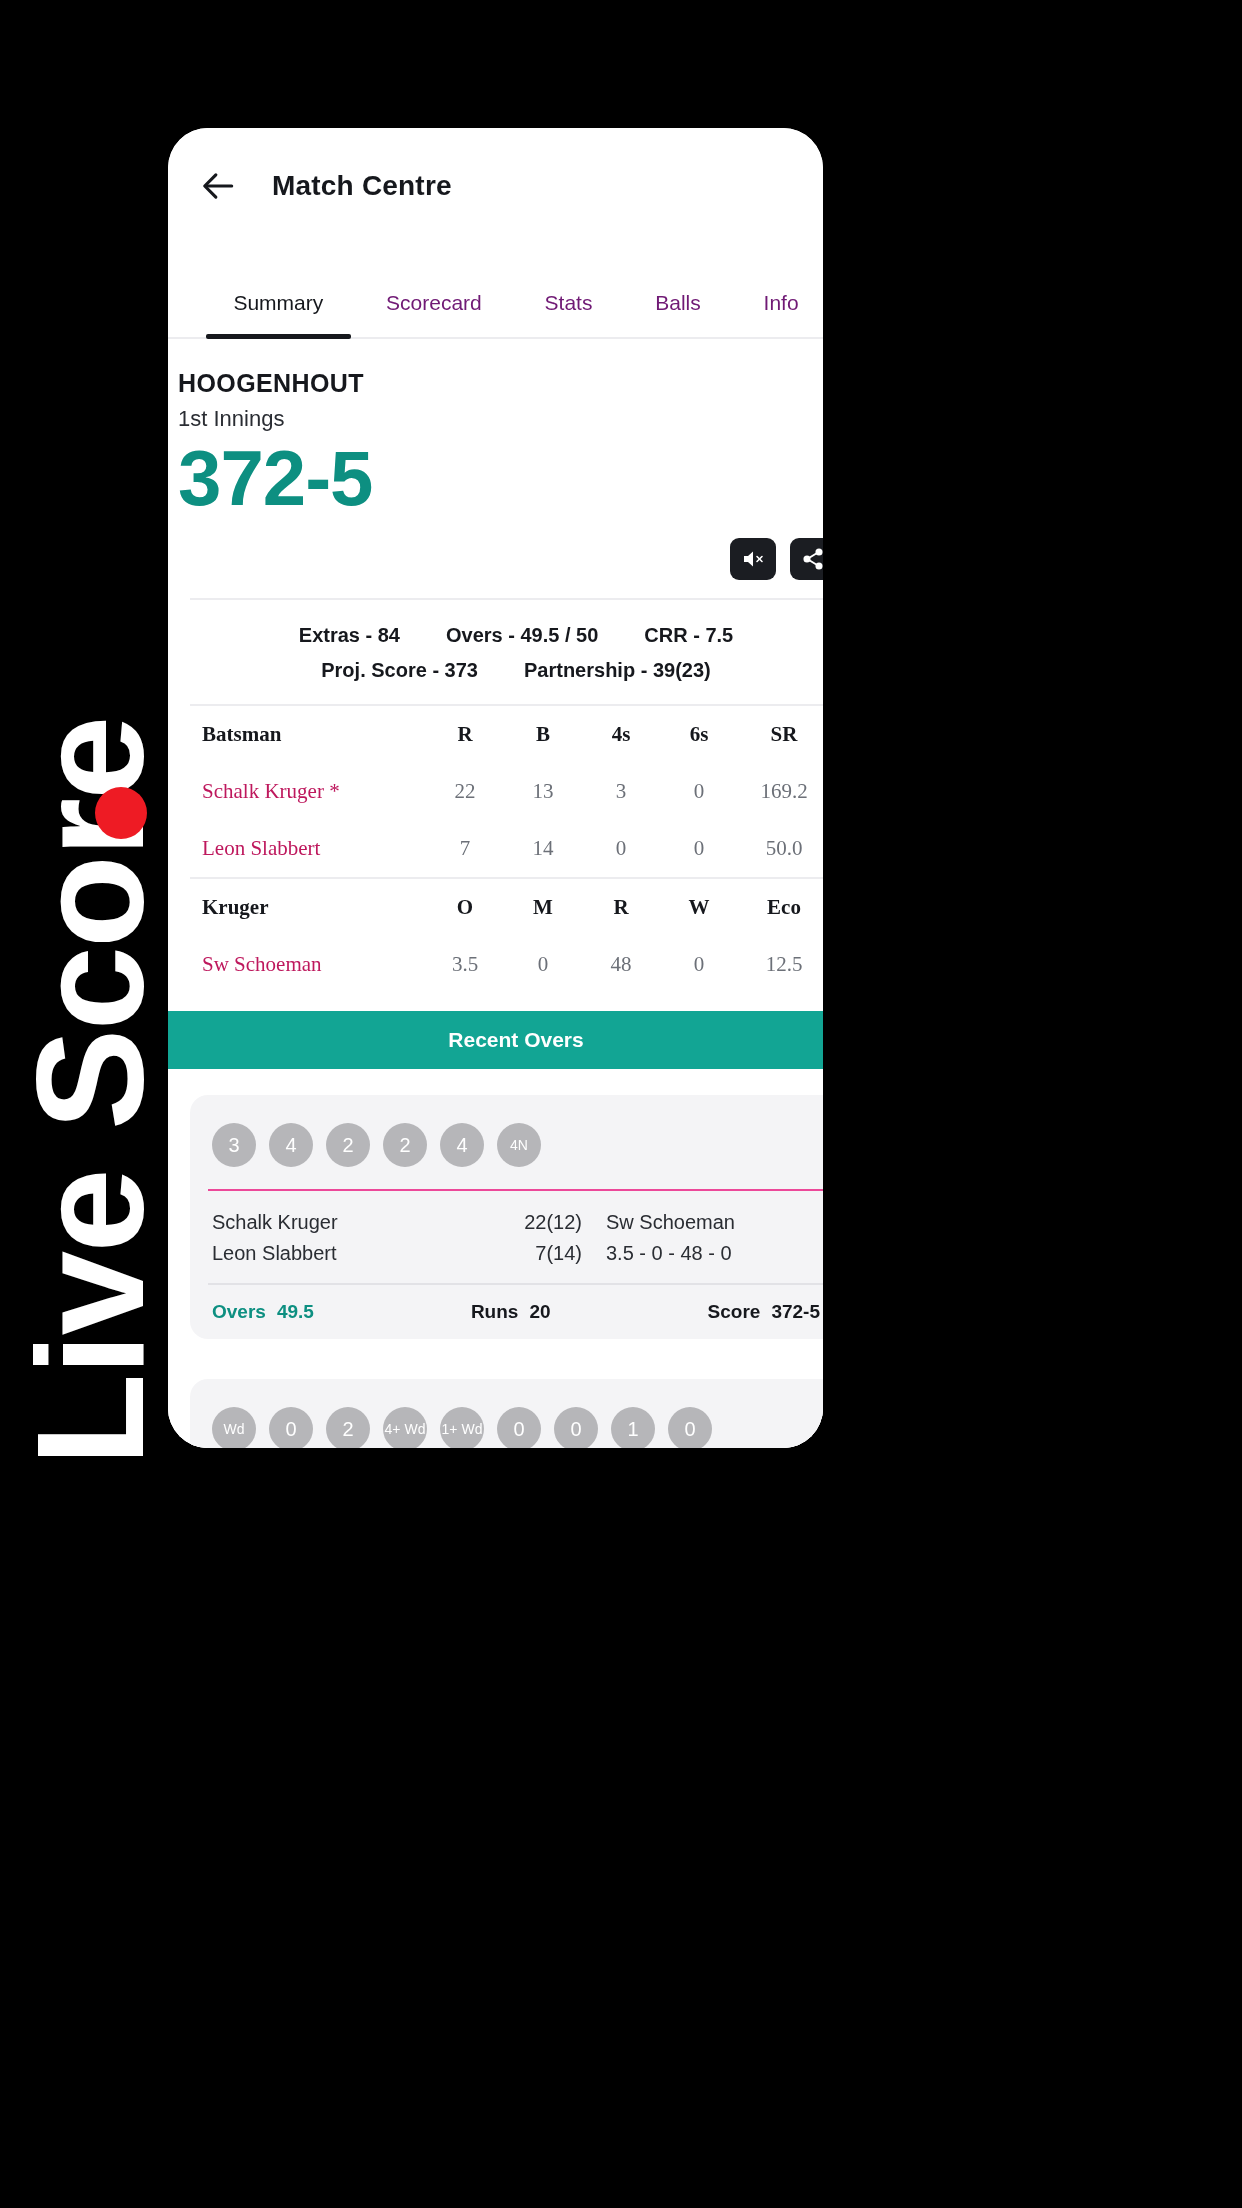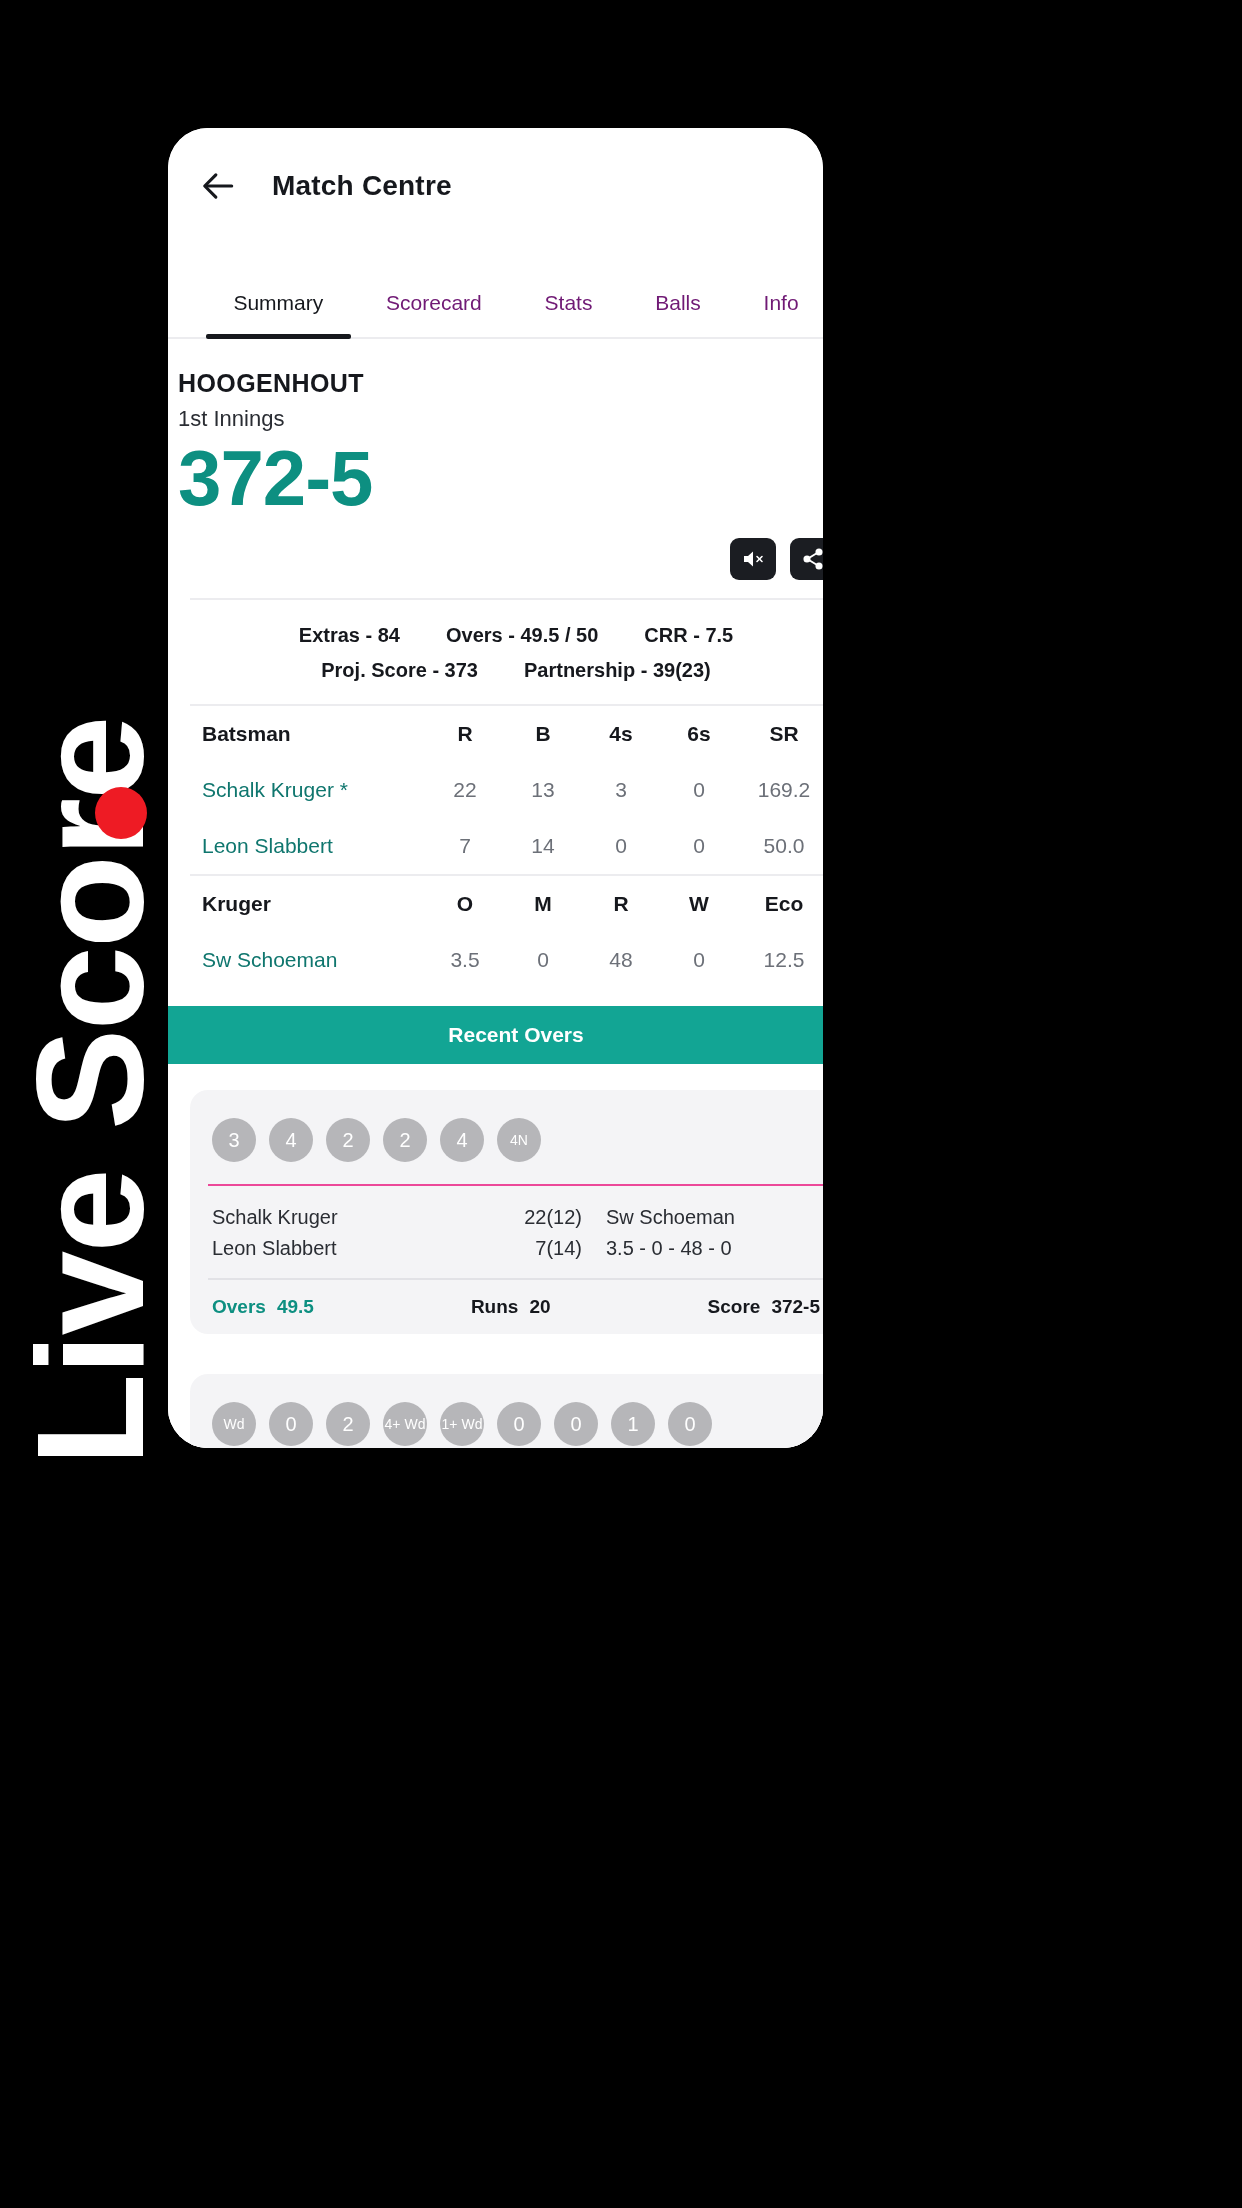--- a/index.html
+++ b/index.html
@@ -189,30 +189,31 @@
 
   
   .tbl {
     margin: 0 22px;
     border-top: 2px solid #ececef;
   }
   .tbl-row {
     display: flex;
     align-items: center;
     padding: 16px 12px;
+    font-family: Liberation Serif, serif;
   }
   .tbl-row.head .c0,
   .tbl-row.head .c {
     font-weight: bold;
     color: #16181d;
   }
   .tbl-row .c0 {
     flex: 1 1 auto;
     font-size: 21px;
-    color: #0f766e;
+    color: #be185d;
     text-align: left;
   }
   .tbl-row .c {
     flex: 0 0 78px;
     font-size: 21px;
     color: #6c7078;
     text-align: center;
   }
   .tbl-row .c.last { flex: 0 0 92px; }
 

